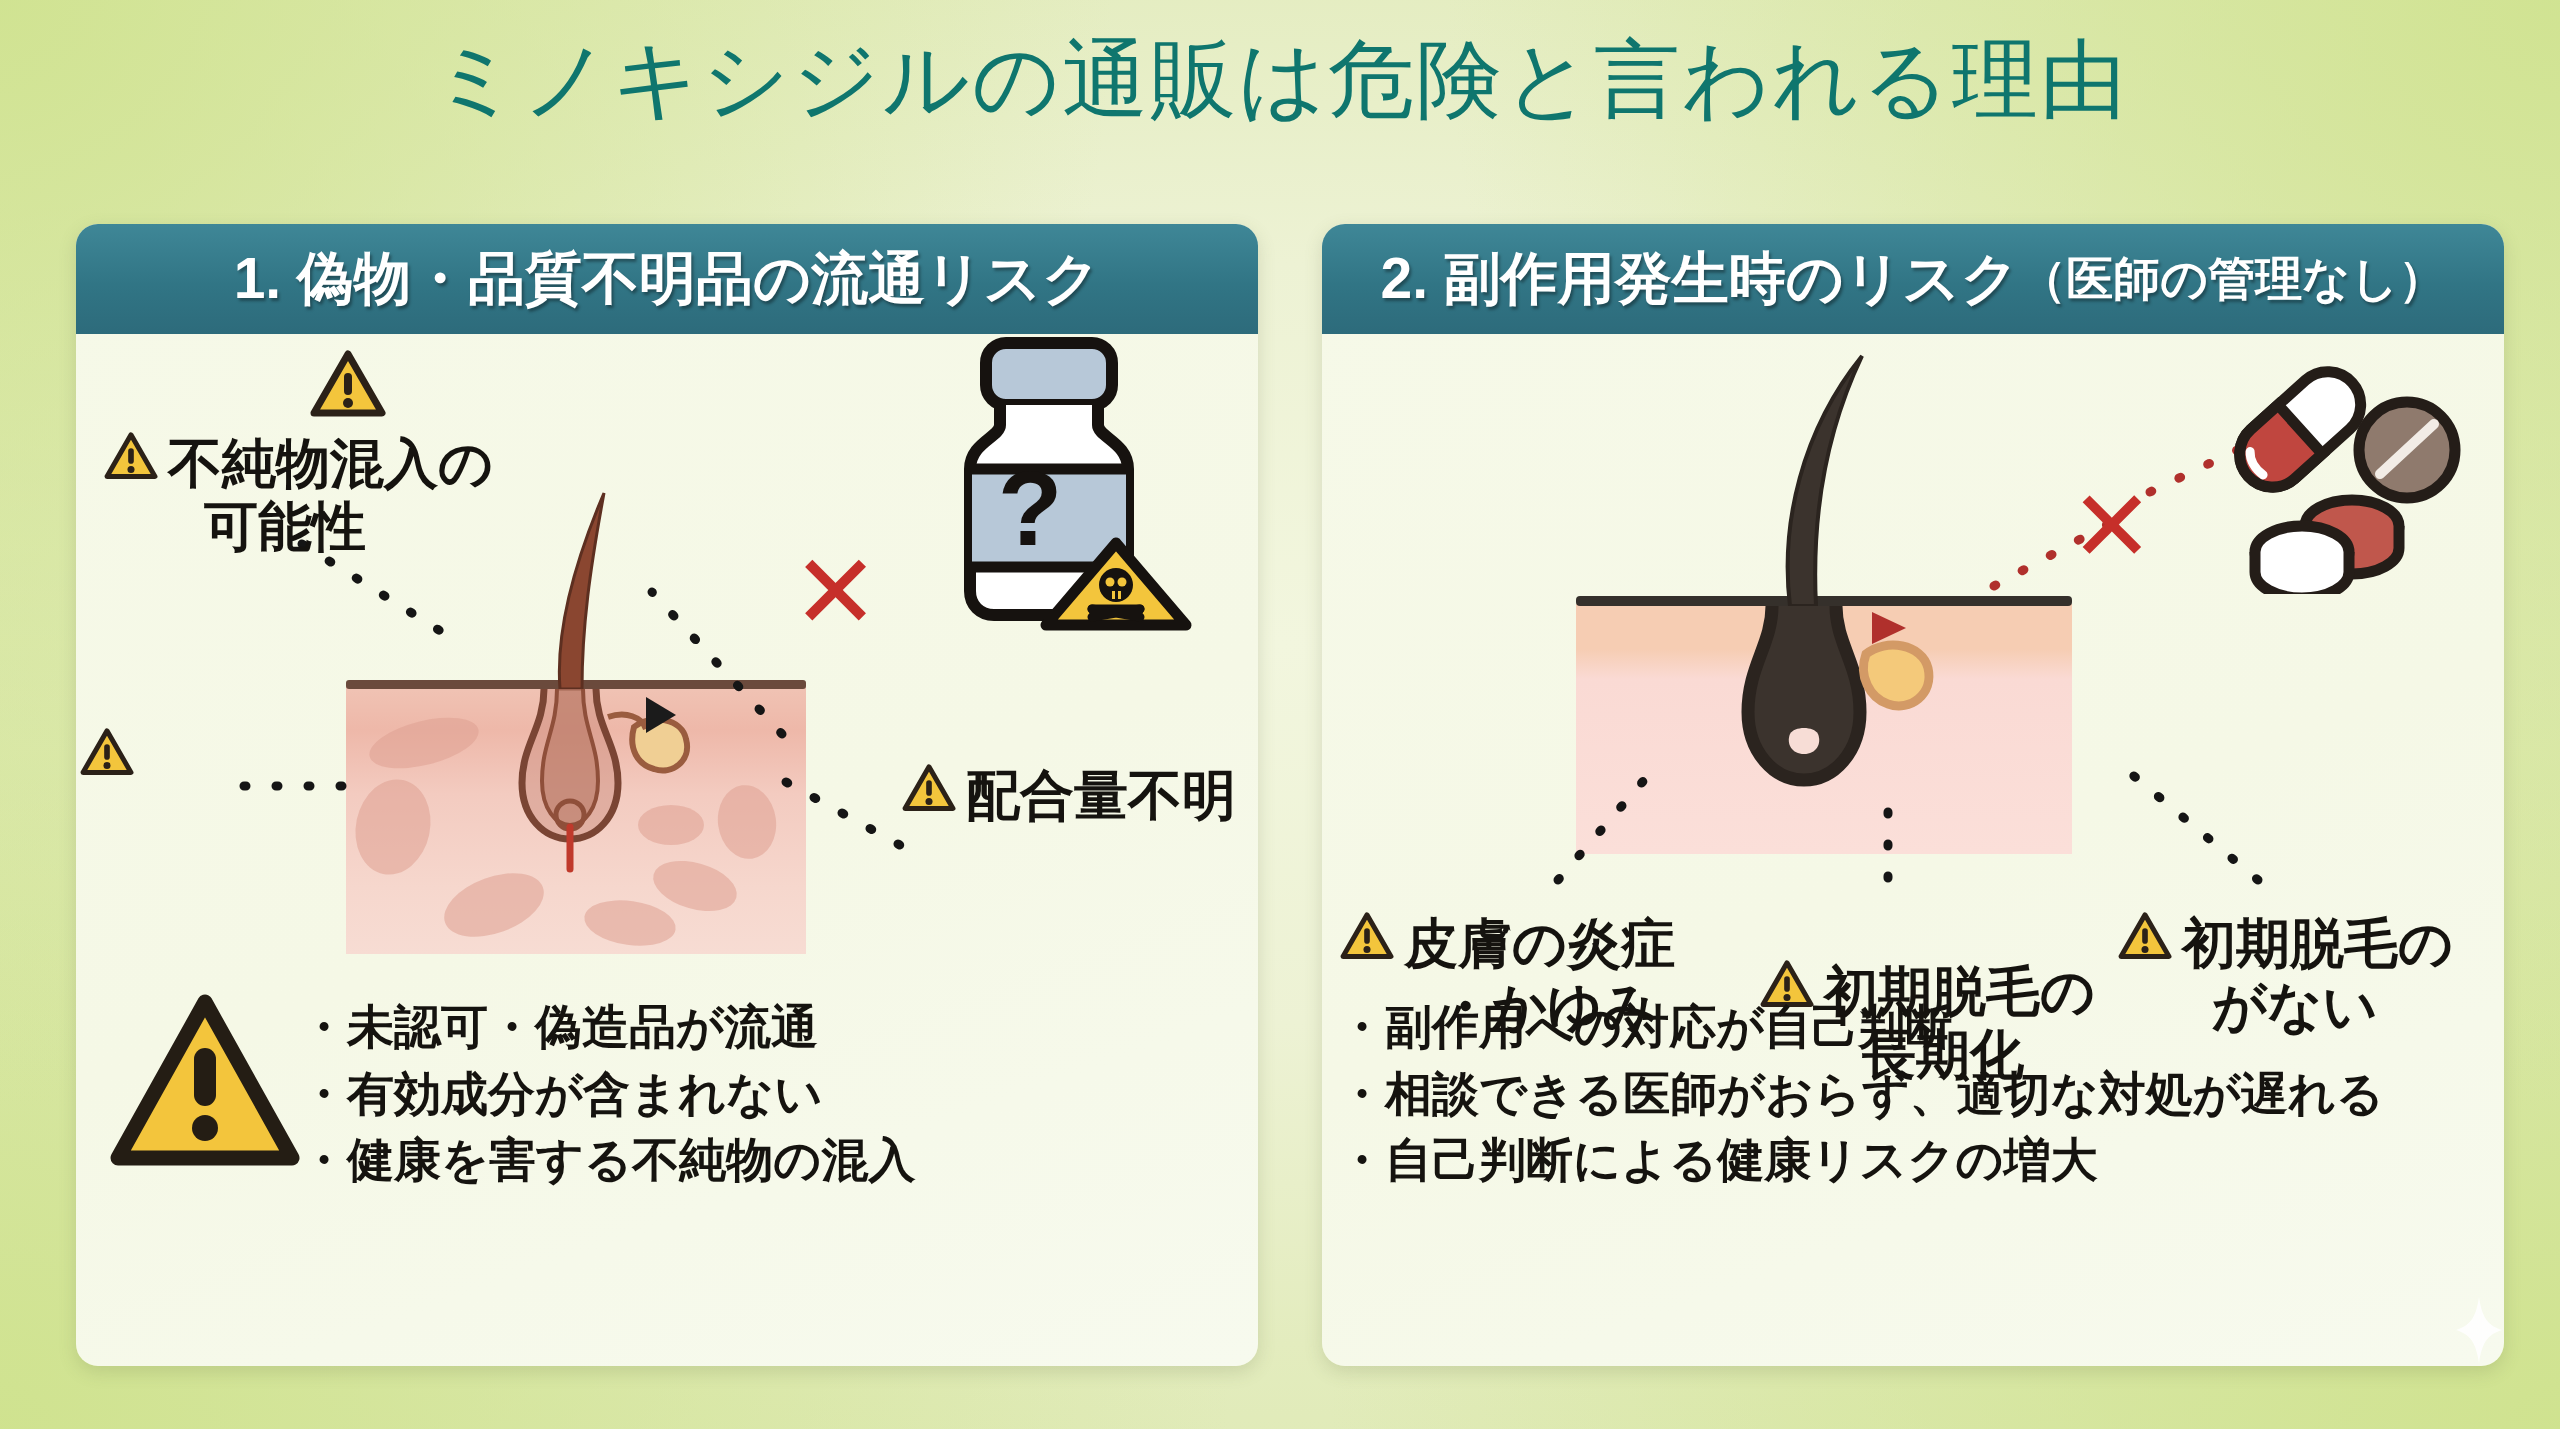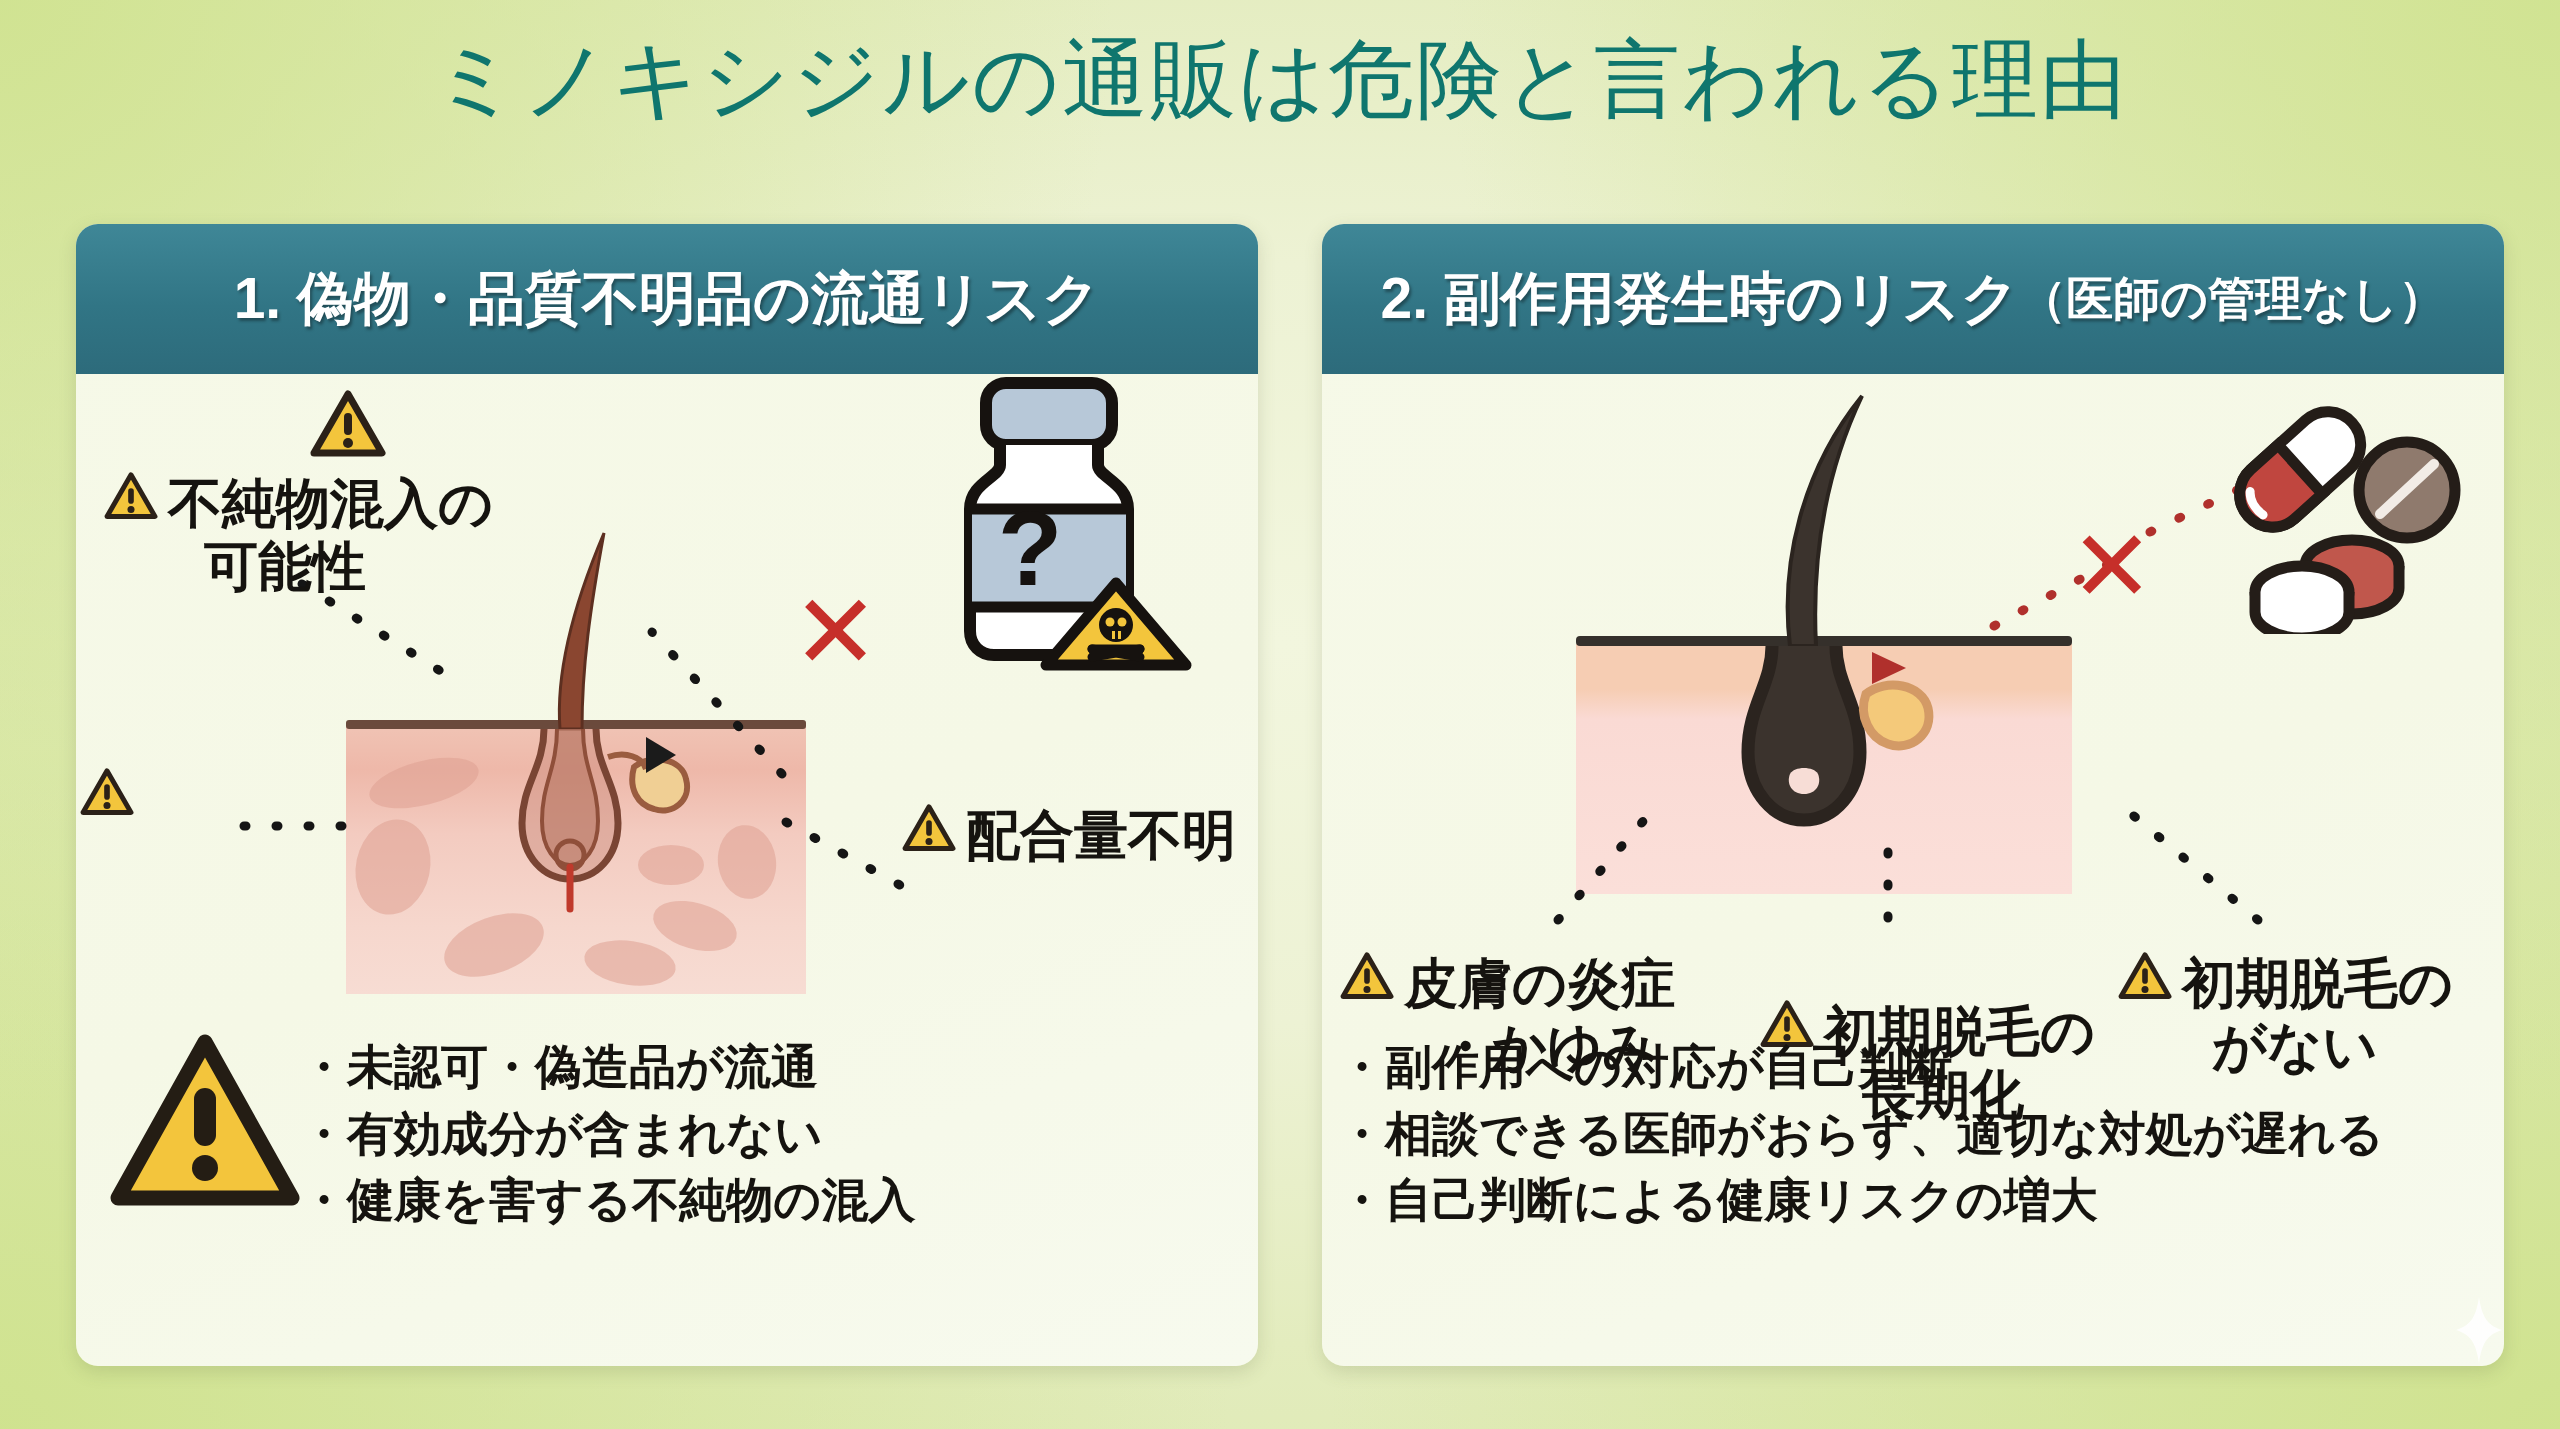--- a/index.html
+++ b/index.html
@@ -31,24 +31,24 @@
 
   .panel{
     position:absolute; top:224px;
     width:1182px; height:1142px;
     background:linear-gradient(160deg,#f6f9e8 0%,#f5f8e6 55%,#f7faee 100%);
     border-radius:22px;
     box-shadow:0 6px 18px rgba(90,100,60,.18);
     overflow:hidden;
   }
   #panel-1 { left:76px; }
-  #panel-2 { left:1322px; }
+  #panel-2 { left:1322px;border-radius:23px; }
 
   .panel-header{
-    height:150px; width:100%;
+    height:110px; width:100%;
     background:linear-gradient(180deg,#3f8797 0%,#317585 55%,#2d6b7b 100%);
     display:flex; align-items:center; justify-content:center;
   }
   .panel-header .ph-text{
     color:#ffffff; font-size:57px; font-weight:bold; white-space:nowrap;
     text-shadow:2px 3px 3px rgba(0,0,0,.35);
   }
   .panel-header .ph-sub{ font-size:47px; }
 
   .panel-body{ position:relative; width:100%; height:1024px; }

